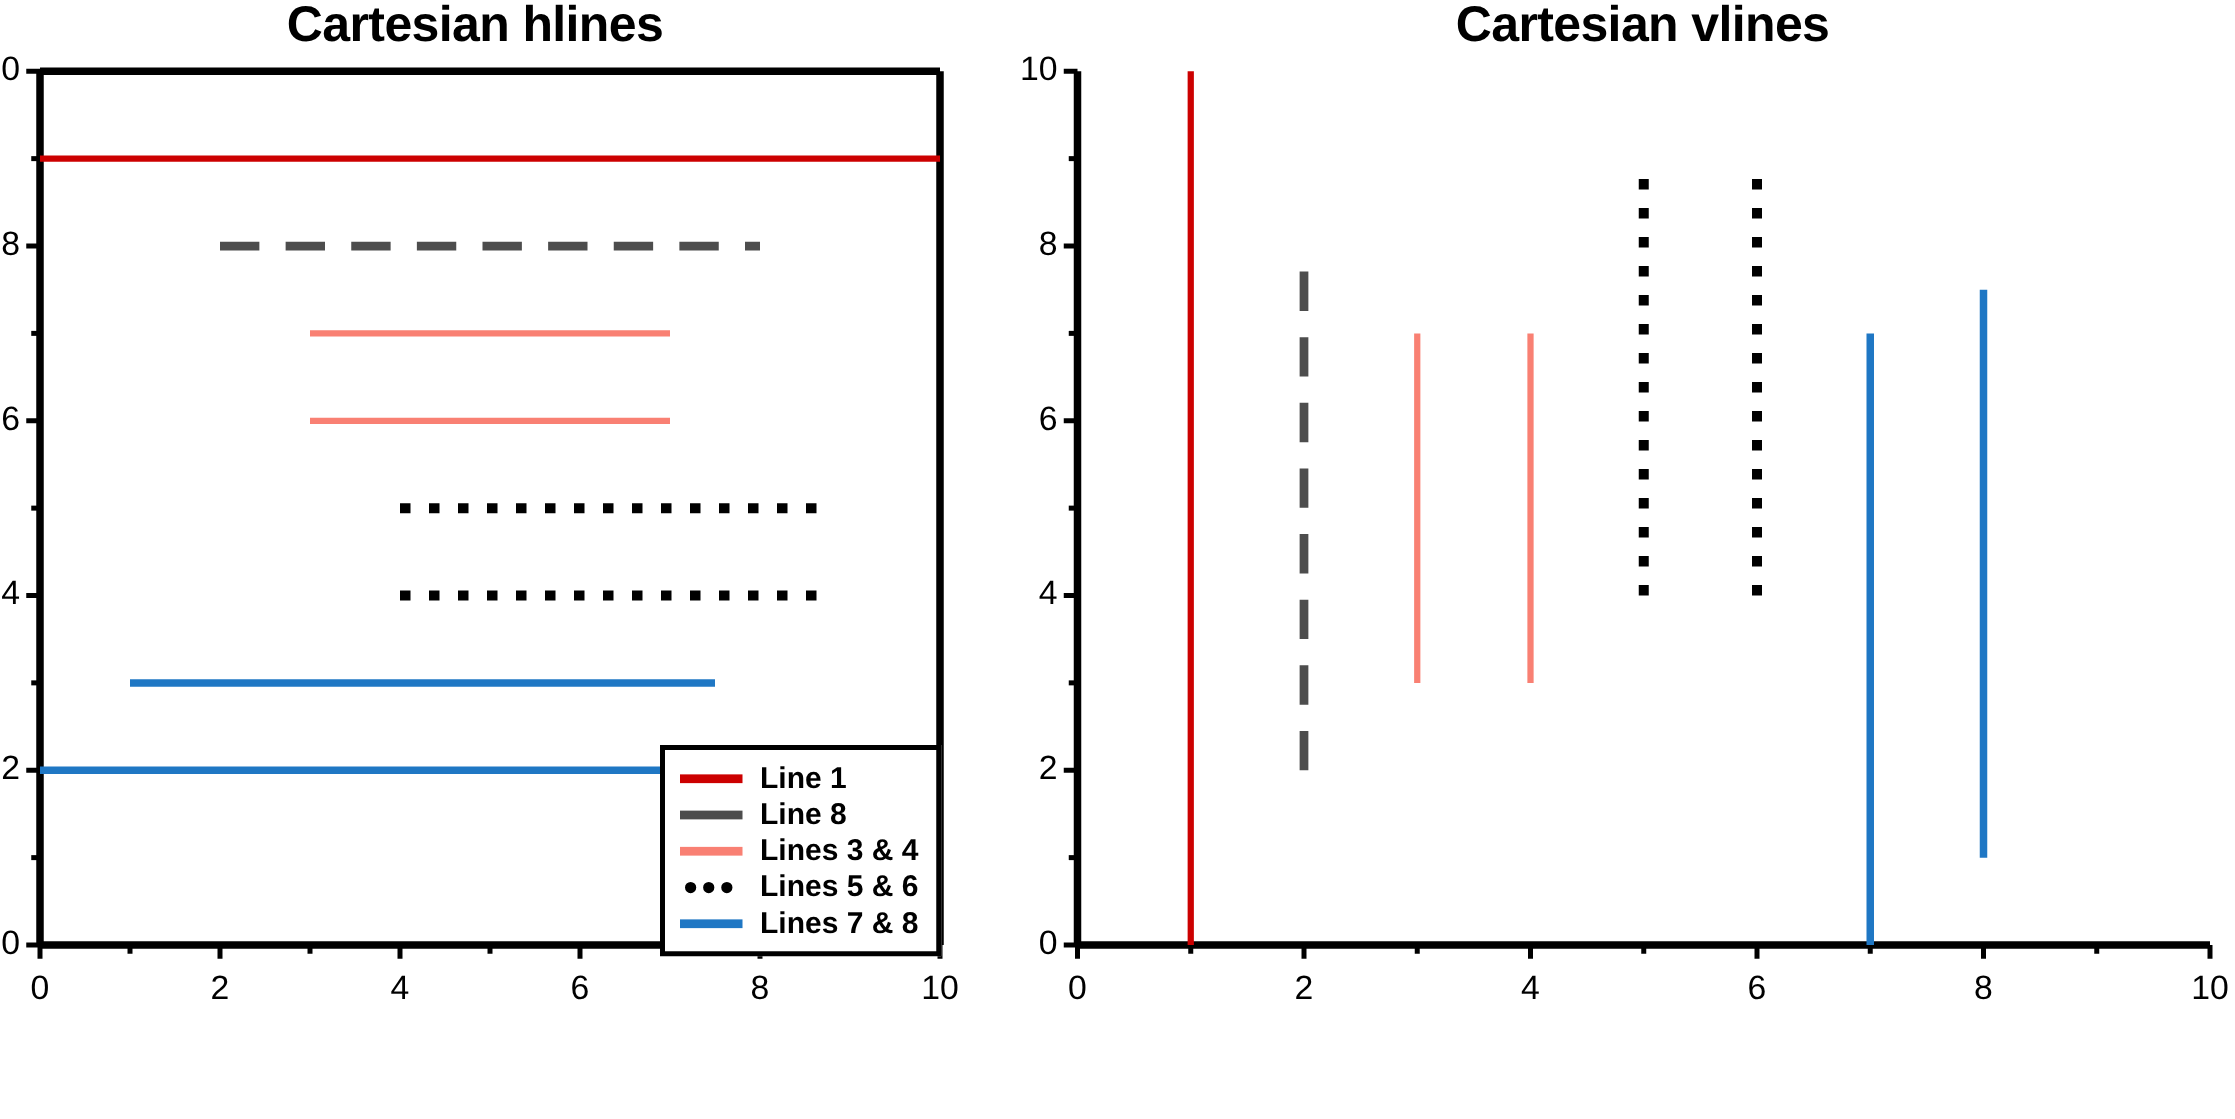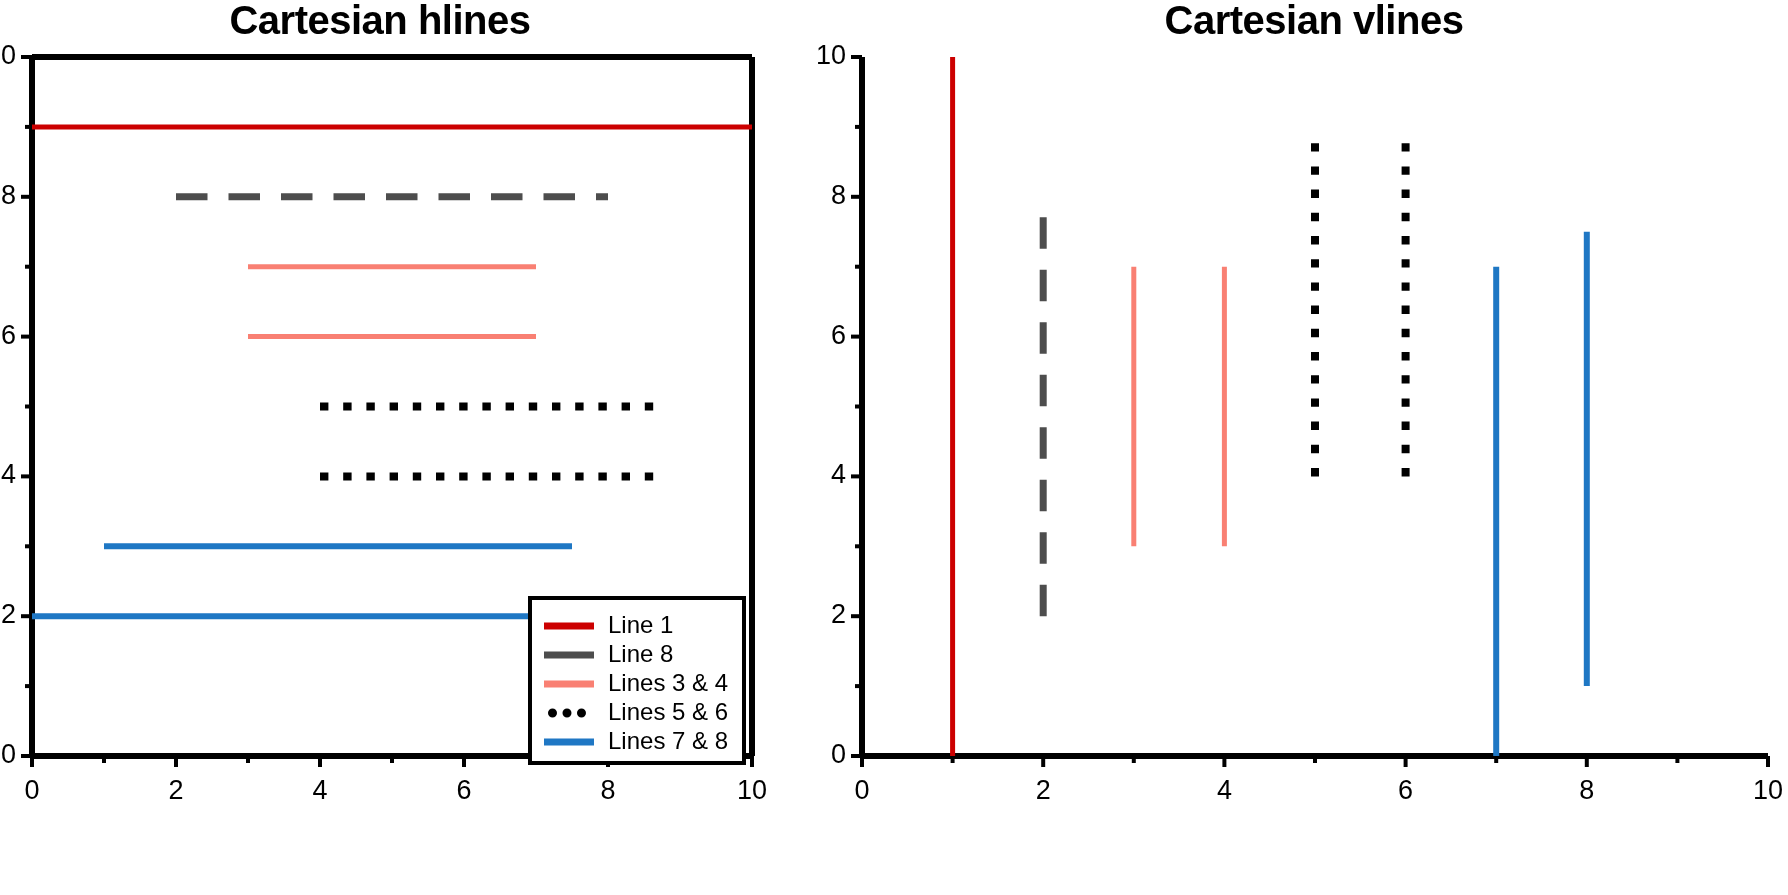--- a/index.html
+++ b/index.html
@@ -53,22 +53,23 @@
     position: absolute;
     background: #ffffff;
     border: 4px solid #000000;
     box-sizing: border-box;
     padding: 8px 14px 8px 10px;
   }
   #legend-left  { left: 528px; top: 596px; }
 
   .legend-row {
     display: flex;
-    align-items: flex-end;
+    align-items: center;
     height: 29px;
+    font-weight: bold;
   }
   .legend-swatch {
     width: 54px;
     height: 22px;
     margin-right: 12px;
     position: relative;
     flex: 0 0 auto;
   }
   .legend-swatch .bar {
     position: absolute;

